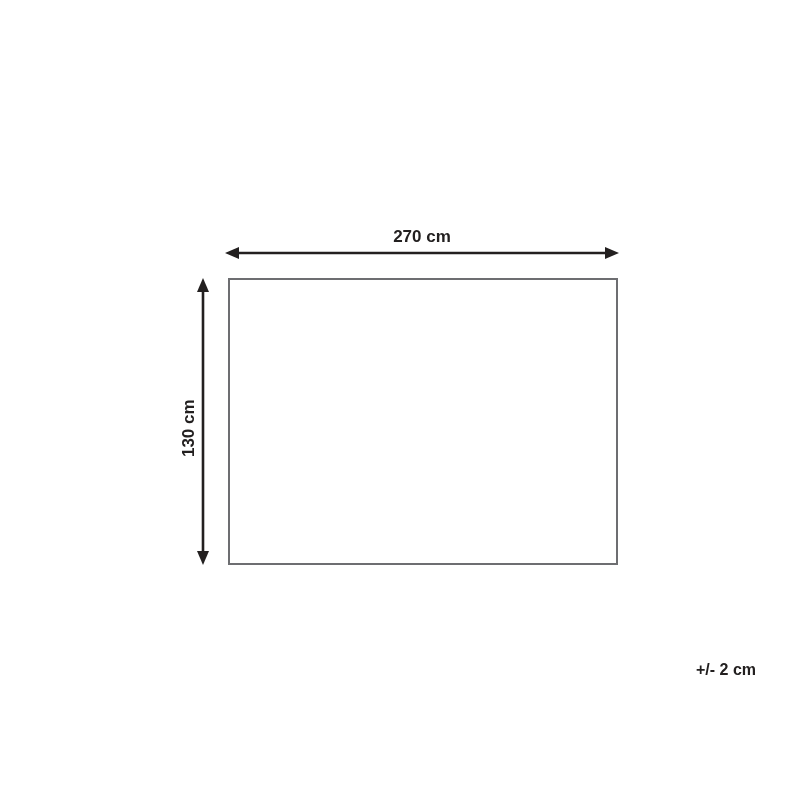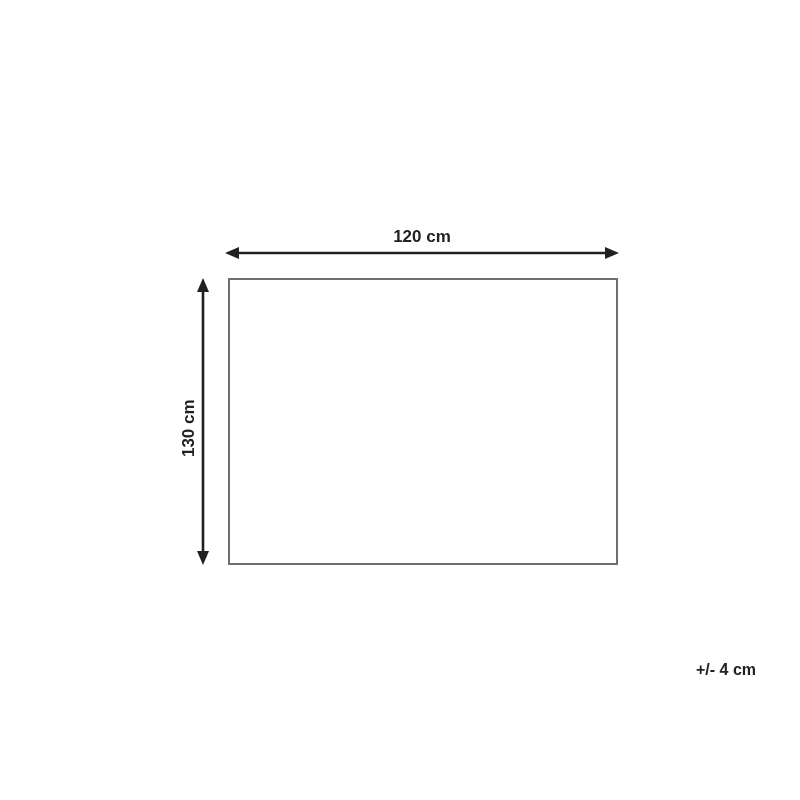--- a/index.html
+++ b/index.html
@@ -56,25 +56,25 @@
 <div class="diagram">
 
   <div class="rect-outline"></div>
 
   <svg class="arrow h-arrow" width="394" height="14" viewBox="0 0 394 14" aria-hidden="true">
     <line x1="11" y1="7" x2="383" y2="7" stroke="currentColor" stroke-width="2.6"></line>
     <polygon points="0,7 14,1 14,13" fill="currentColor"></polygon>
     <polygon points="394,7 380,1 380,13" fill="currentColor"></polygon>
   </svg>
 
-  <div class="dim-label width-label">120 cm</div>
+  <div class="dim-label width-label">270 cm</div>
 
   <svg class="arrow v-arrow" width="14" height="287" viewBox="0 0 14 287" aria-hidden="true">
     <line x1="7" y1="11" x2="7" y2="276" stroke="currentColor" stroke-width="2.6"></line>
     <polygon points="7,0 1,14 13,14" fill="currentColor"></polygon>
     <polygon points="7,287 1,273 13,273" fill="currentColor"></polygon>
   </svg>
 
   <div class="dim-label height-label">130 cm</div>
 
-  <div class="dim-label tolerance-label">+/- 4 cm</div>
+  <div class="dim-label tolerance-label">+/- 2 cm</div>
 
 </div>
 
 </body></html>

